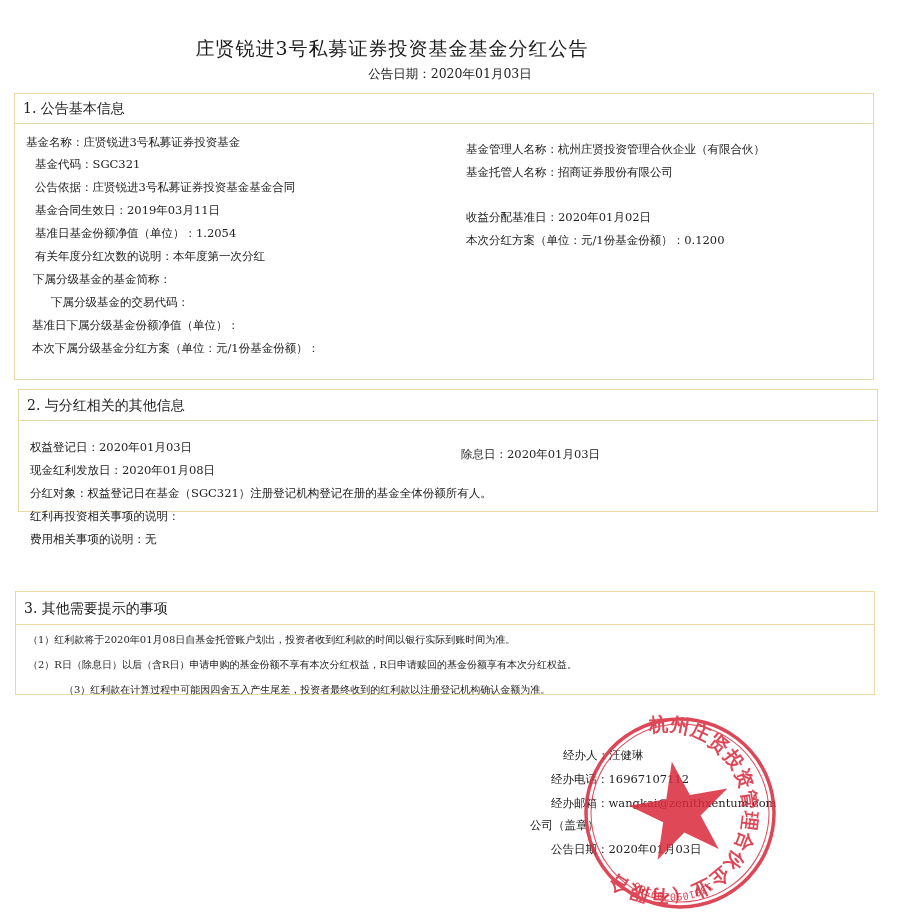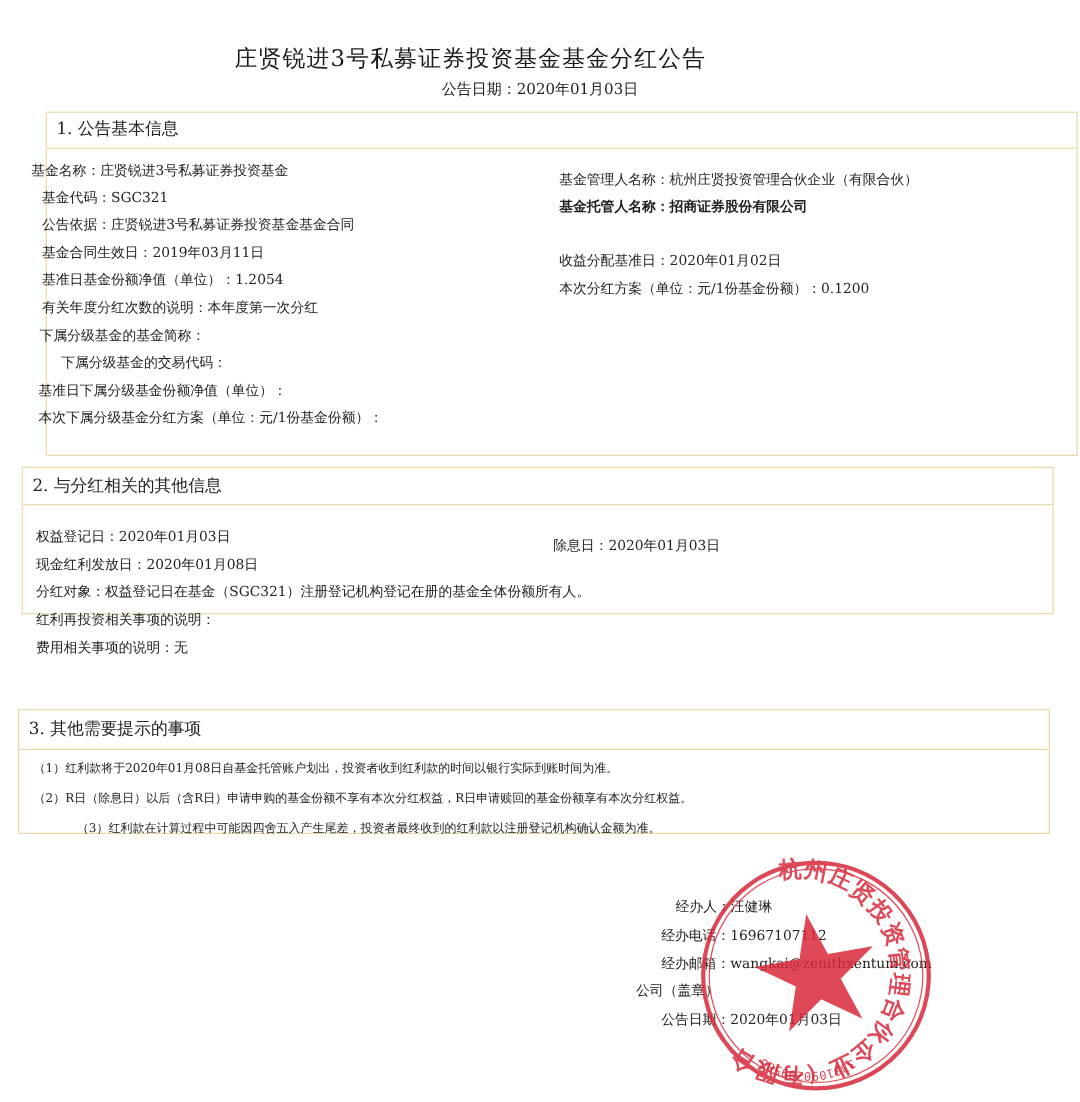--- a/index.html
+++ b/index.html
@@ -30,36 +30,36 @@
   .stamp { position: absolute; left: 578px; top: 713px; width: 205px; height: 200px; }
 </style>
 </head>
 <body>
 
 <div class="title">庄贤锐进3号私募证券投资基金基金分红公告</div>
 <div class="subtitle">
   <span>公告日期：</span><span>2020年01月03日</span>
 </div>
 
-<div class="box" style="left:38px; top:93px; width:860px; height:287px;">
+<div class="box" style="left:14px; top:93px; width:860px; height:287px;">
   <div class="hdr" style="height:30px; line-height:28px;">1. 公告基本信息</div>
 </div>
 <div class="field" style="left:26px; top:135px;"><span>基金名称：</span><span>庄贤锐进3号私募证券投资基金</span></div>
 <div class="field" style="left:35px; top:157px;"><span>基金代码：</span><span>SGC321</span></div>
 <div class="field" style="left:35px; top:180px;"><span>公告依据：</span><span>庄贤锐进3号私募证券投资基金基金合同</span></div>
 <div class="field" style="left:35px; top:203px;"><span>基金合同生效日：</span><span>2019年03月11日</span></div>
 <div class="field" style="left:35px; top:226px;"><span>基准日基金份额净值（单位）：</span><span>1.2054</span></div>
 <div class="field" style="left:35px; top:249px;"><span>有关年度分红次数的说明：</span><span>本年度第一次分红</span></div>
 <div class="field" style="left:33px; top:272px;"><span>下属分级基金的基金简称：</span><span></span></div>
 <div class="field" style="left:33px; top:295px;margin-left:18px;"><span>下属分级基金的交易代码：</span><span></span></div>
 <div class="field" style="left:32px; top:318px;"><span>基准日下属分级基金份额净值（单位）：</span><span></span></div>
 <div class="field" style="left:32px; top:341px;"><span>本次下属分级基金分红方案（单位：元/1份基金份额）：</span><span></span></div>
 
 <div class="field" style="left:466px; top:142px;"><span>基金管理人名称：</span><span>杭州庄贤投资管理合伙企业（有限合伙）</span></div>
-<div class="field" style="left:466px; top:165px;font-weight:bold;"><span>基金托管人名称：</span><span>招商证券股份有限公司</span></div>
+<div class="field" style="left:466px; top:165px;"><span>基金托管人名称：</span><span>招商证券股份有限公司</span></div>
 <div class="field" style="left:466px; top:210px;"><span>收益分配基准日：</span><span>2020年01月02日</span></div>
 <div class="field" style="left:466px; top:233px;"><span>本次分红方案（单位：元/1份基金份额）：</span><span>0.1200</span></div>
 
 <div class="box" style="left:18px; top:389px; width:860px; height:123px;">
   <div class="hdr" style="height:31px; line-height:30px;">2. 与分红相关的其他信息</div>
 </div>
 <div class="field" style="left:30px; top:440px;"><span>权益登记日：</span><span>2020年01月03日</span></div>
 <div class="field" style="left:461px; top:447px;"><span>除息日：</span><span>2020年01月03日</span></div>
 <div class="field" style="left:30px; top:463px;"><span>现金红利发放日：</span><span>2020年01月08日</span></div>
 <div class="field" style="left:30px; top:486px;"><span>分红对象：</span><span>权益登记日在基金（SGC321）注册登记机构登记在册的基金全体份额所有人。</span></div>

